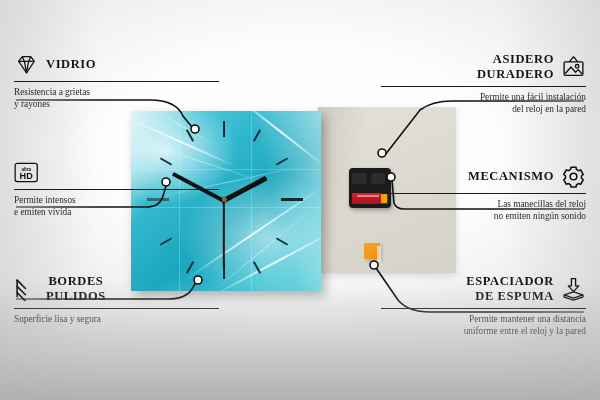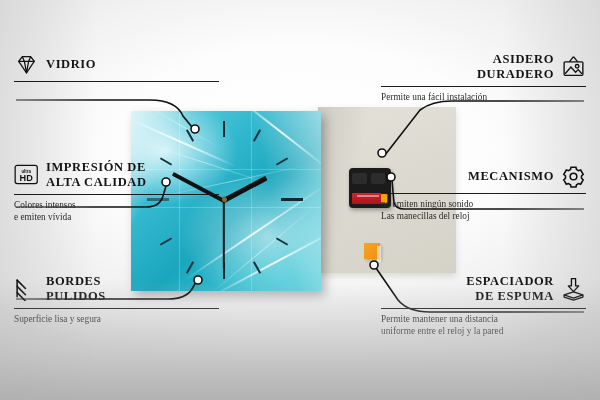--- a/index.html
+++ b/index.html
@@ -54,25 +54,25 @@
   .foam{position:absolute;left:364px;top:243px;width:16px;height:16px;background:linear-gradient(135deg,#f5a623 0%,#ee8f10 100%);
     box-shadow:2px 2px 3px rgba(0,0,0,.2);}
   .foam::after{content:"";position:absolute;left:13px;top:3px;width:4px;height:16px;background:rgba(255,255,255,.55);}
 
   
   .lead{position:absolute;left:0;top:0;width:600px;height:400px;pointer-events:none;}
   .co{position:absolute;width:205px;}
   .co .hd{display:flex;align-items:center;gap:7px;}
   .co.r .hd{flex-direction:row-reverse;}
   .co .ttl{font-weight:bold;font-size:12.5px;letter-spacing:.6px;color:#141414;line-height:1.18;text-transform:uppercase;}
-  .co.l .ttl{text-align:left;}
+  .co.l .ttl{text-align:center;}
   .co.r .ttl{text-align:right;}
   .co .rule{height:1px;background:#1b1b1b;margin:4px 0 4px;}
   .co .desc{font-size:9.3px;color:#2b2b2b;line-height:1.32;}
-  .co.r .desc{text-align:left;}
+  .co.r .desc{text-align:right;}
   .ico{width:25px;height:25px;flex:0 0 25px;display:block;}
 </style>
 </head>
 <body>
 
 <div class="stage">
 
   <div class="wall"></div>
   <div class="wallshade"></div>
 
@@ -143,37 +143,37 @@
     <div class="hd">
       <svg class="ico" viewBox="0 0 24 24" fill="none" stroke="#111" stroke-width="1.2">
         <path d="M4.5,9 L12,20 L19.5,9 L16,4.5 L8,4.5 Z"></path>
         <path d="M4.5,9 H19.5 M8,4.5 L10,9 L12,20 L14,9 L16,4.5 M10,9 L14,9"></path>
       </svg>
       <div class="ttl">
         <div>VIDRIO</div>
       </div>
     </div>
     <div class="rule"></div>
+    <div class="desc">
+      <div>Resistencia a grietas</div>
+      <div>y rayones</div>
+    </div>
   </div>
 
   <div class="co l" style="left:14px;top:160px;">
     <div class="hd">
       <svg class="ico" viewBox="0 0 26 24">
         <rect x="1.2" y="2.5" width="23" height="19" rx="2.2" fill="none" stroke="#111" stroke-width="1.3"></rect>
         <text x="12.7" y="10" font-family="Liberation Sans, sans-serif" font-size="4.6" font-weight="bold" fill="#111" text-anchor="middle">ultra</text>
         <text x="12.7" y="19" font-family="Liberation Sans, sans-serif" font-size="9.5" font-weight="bold" fill="#111" text-anchor="middle">HD</text>
       </svg>
-      <div class="ttl">
-        <div>IMPRESIÓN DE</div>
-        <div>ALTA CALIDAD</div>
-      </div>
-    </div>
-    <div class="rule"></div>
-    <div class="desc">
-      <div>Colores intensos</div>
+    </div>
+    <div class="rule"></div>
+    <div class="desc">
+      <div>Permite intensos</div>
       <div>e emiten vívida</div>
     </div>
   </div>
 
   <div class="co l" style="left:14px;top:274px;">
     <div class="hd">
       <svg class="ico" viewBox="0 0 24 24" stroke="#111" stroke-width="1.5" fill="none" stroke-linecap="round">
         <path d="M3,4 L11,12 M3,10 L11,18 M3,16 L11,24"></path>
         <path d="M3,4 V20"></path>
       </svg>
@@ -197,37 +197,38 @@
         <path d="M4,19 L9.5,12.5 L14,17.5 L16.5,15 L20,19"></path>
       </svg>
       <div class="ttl">
         <div>ASIDERO</div>
         <div>DURADERO</div>
       </div>
     </div>
     <div class="rule"></div>
     <div class="desc">
       <div>Permite una fácil instalación</div>
+      <div>del reloj en la pared</div>
     </div>
   </div>
 
   <div class="co r" style="left:381px;top:164px;">
     <div class="hd">
       <svg class="ico" viewBox="0 0 24 24" fill="none" stroke="#111" stroke-width="1.5">
         <path d="M9.6,3.2 h4.8 l.5,2.1 1.9,1.1 2.1,-.6 2.4,4.2 -1.6,1.5 0,2.2 1.6,1.5 -2.4,4.2 -2.1,-.6 -1.9,1.1 -.5,2.1 h-4.8 l-.5,-2.1 -1.9,-1.1 -2.1,.6 -2.4,-4.2 1.6,-1.5 0,-2.2 -1.6,-1.5 2.4,-4.2 2.1,.6 1.9,-1.1 z"></path>
         <circle cx="12" cy="12" r="3.2"></circle>
       </svg>
       <div class="ttl">
         <div>MECANISMO</div>
       </div>
     </div>
     <div class="rule"></div>
     <div class="desc">
+      <div>Las manecillas del reloj</div>
       <div>no emiten ningún sonido</div>
-      <div>Las manecillas del reloj</div>
     </div>
   </div>
 
   <div class="co r" style="left:381px;top:274px;">
     <div class="hd">
       <svg class="ico" viewBox="0 0 24 24" fill="none" stroke="#111" stroke-width="1.3" stroke-linejoin="round">
         <path d="M10,2.5 h4 v7 h3 l-5,5.5 -5,-5.5 h3 z"></path>
         <path d="M12,15.2 L21,18.2 L12,21.2 L3,18.2 Z"></path>
         <path d="M3,18.2 v2 L12,23.2 L21,20.2 v-2"></path>
       </svg>

